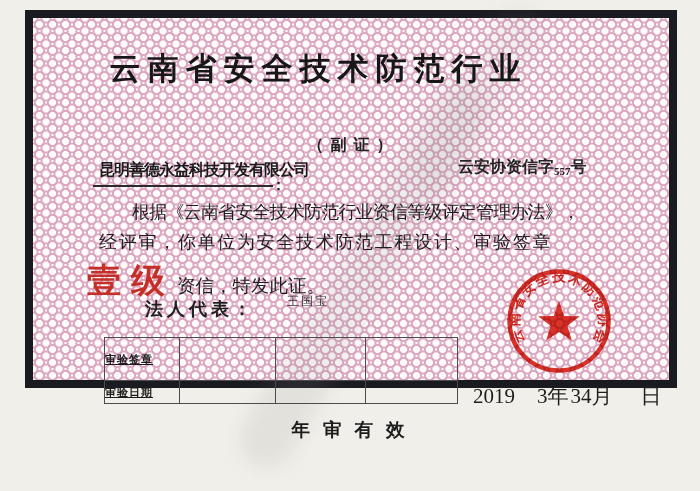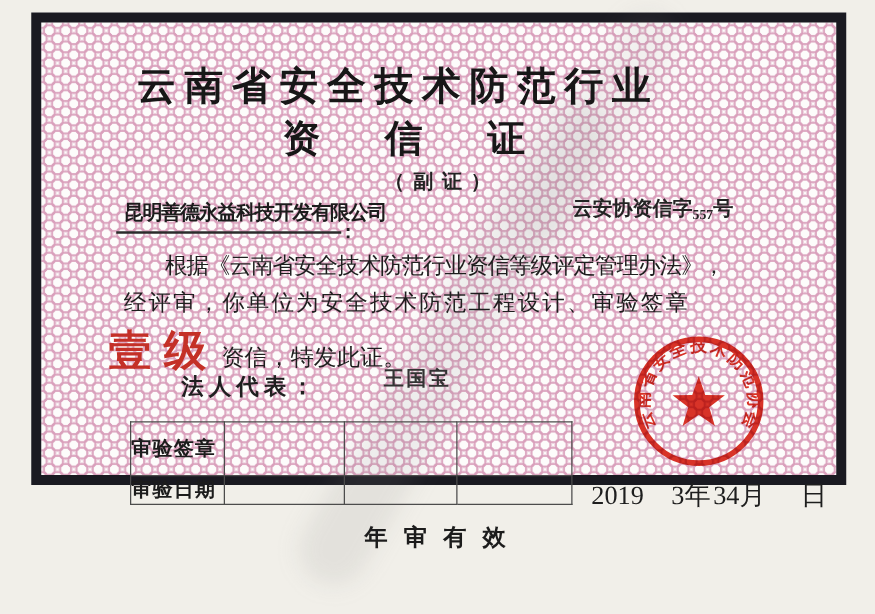--- a/index.html
+++ b/index.html
@@ -60,36 +60,36 @@
 
   .body-line { color: #1e1e1e; white-space: nowrap; }
   .body1 { left: 99px; top: 182px; font-size: 18px; letter-spacing: -0.8px; }
   .body2 { left: 66px; top: 212px; font-size: 18px; letter-spacing: 1.7px; }
 
   .grade-line { left: 54px; top: 240px; white-space: nowrap; }
   .grade-line .grade { font-size: 34px; font-weight: 900; letter-spacing: 10px; color: #c43027; font-family: Liberation Serif, serif; }
   .grade-line .grade-suffix { font-size: 18.5px; color: #1e1e1e; margin-left: 2px; }
 
   .rep-label { left: 112px; top: 279px; font-size: 18px; font-weight: 700; letter-spacing: 4px; }
-  .rep-name  { left: 254px; top: 275px; font-size: 16px; font-weight: 700; color: #333; letter-spacing: 2px; margin-left: 20px; }
+  .rep-name  { left: 254px; top: 275px; font-size: 12px; font-weight: 400; color: #333; letter-spacing: 2px; }
 
   table.audit-table {
     left: 71px; top: 319px;
     border-collapse: collapse; table-layout: fixed;
     width: 351px;
   }
   table.audit-table td {
     border: 1.5px solid #4c4c4c;
     padding: 0;
   }
   table.audit-table tr:nth-child(1) td { height: 42px; }
   table.audit-table tr:nth-child(2) td { height: 22px; }
   td.row-label {
-    width: 74px; font-size: 16px; font-weight: 700; letter-spacing: 1px;
-    padding-left: 6px; color: #1c1c1c; white-space: nowrap;
+    width: 74px; font-size: 11px; font-weight: 700; letter-spacing: 1px;
+    padding-left: 6px; color: #1c1c1c; white-space: nowrap; text-decoration: underline;
   }
   td.cell-1 { width: 95px; } td.cell-2 { width: 89px; } td.cell-3 { width: 91px; }
 
   svg.seal { left: 470px; top: 247px; width: 112px; height: 112px; mix-blend-mode: multiply; opacity: 0.95; }
 
   .date-line { left: 440px; top: 364px; font-size: 21px; color: #1e1e1e; white-space: nowrap; }
   .date-line .seg-month { margin-left: 22px; }
   .date-line .seg-day   { margin-left: 2px;  }
   .date-line .seg-dayu  { margin-left: 28px; }
 
@@ -103,21 +103,20 @@
 <body>
 
 <div class="paper">
   <div class="frame">
 
     <div class="ghost g1"></div>
     <div class="ghost g2"></div>
 
     <div class="title centered">云南省安全技术防范行业</div>
 
-    <div class="subtitle centered">资信证</div>
 
     <div class="copy-label centered">（副证）</div>
 
     <div class="company">昆明善德永益科技开发有限公司</div>
     <div class="company-underline"></div>
     <div class="company-colon">：</div>
 
     <div class="cert-no">
       <span>云安协资信字</span><span class="num">557</span><span>号</span>
     </div>

